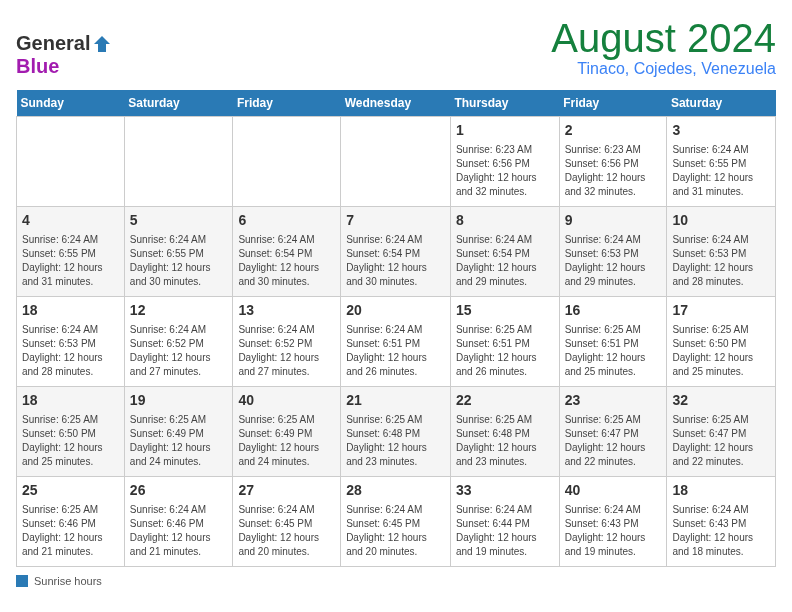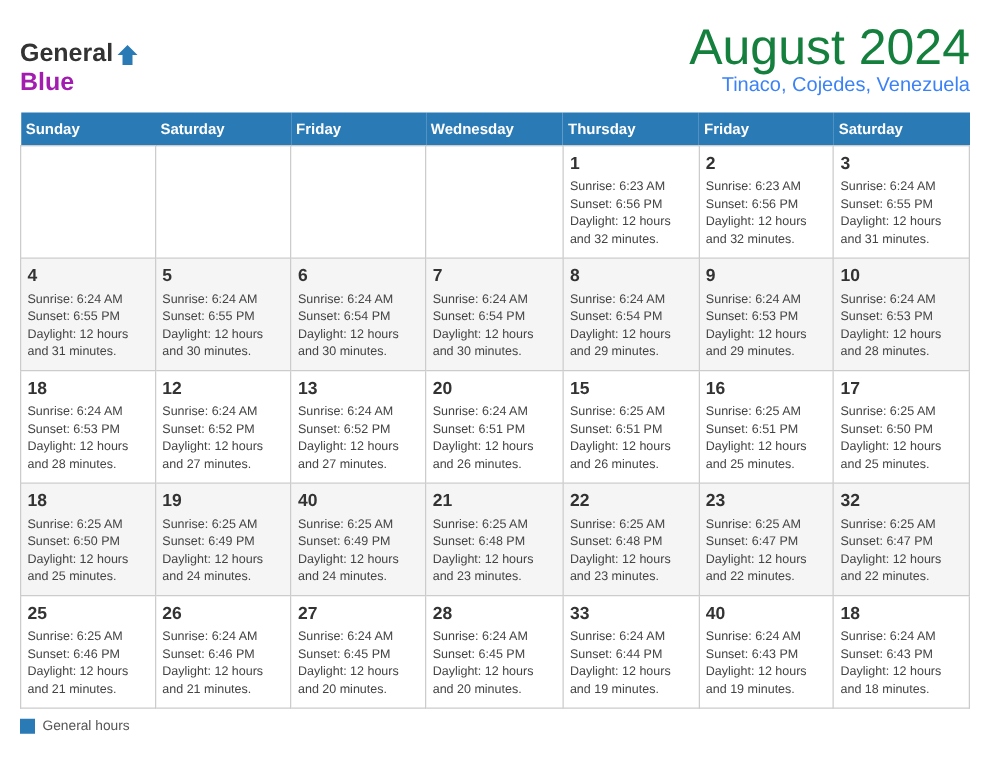--- a/index.html
+++ b/index.html
@@ -372,14 +372,14 @@
 Sunset: 6:43 PM
 Daylight: 12 hours
 and 18 minutes.</div>
         </td>
       </tr>
     </tbody>
 </table>
 
 <div class="footer-note">
   <span class="footer-box"></span>
-  <span>General hours</span>
+  <span>Sunrise hours</span>
 </div>
 
 </body></html>

